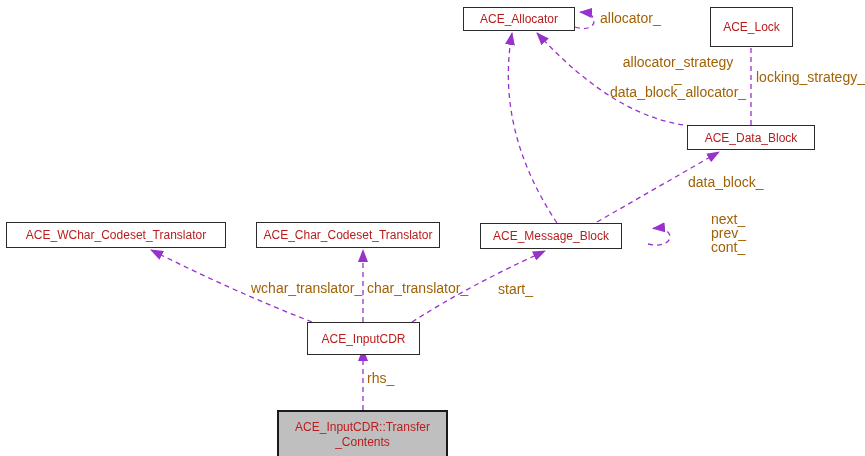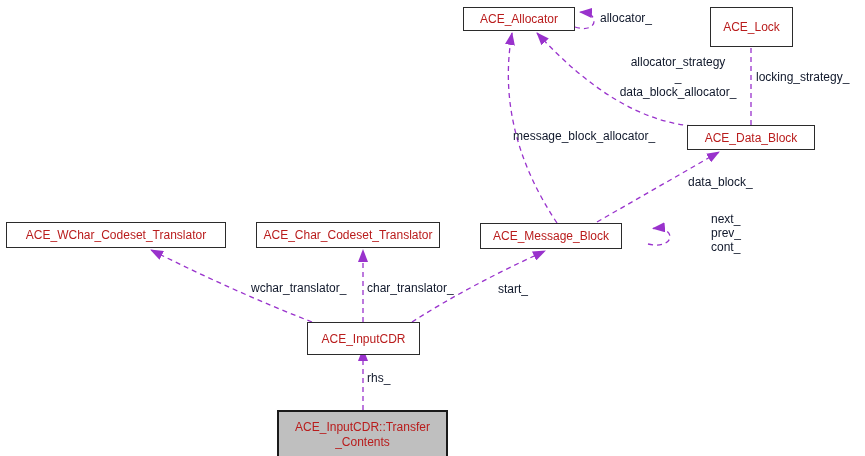--- a/index.html
+++ b/index.html
@@ -36,22 +36,22 @@
     text-align: center;
   }
   .node-highlight {
     border: 2px solid #1a1a1a;
     background: #bfbfbf;
     flex-direction: column;
     line-height: 15px;
   }
   .elabel {
     position: absolute;
-    color: #0f172a;
-    font-size: 12px;
+    color: #a16207;
+    font-size: 14px;
     white-space: nowrap;
     line-height: 14px;
   }
   .elabel span { display: block; }
   .center { text-align: center; }
 </style>
 </head>
 <body>
 
 <div id="canvas">
@@ -108,21 +108,20 @@
   <div class="elabel" style="left:600px; top:11px;">allocator_</div>
 
   <div class="elabel center" style="left:595px; top:55px; width:166px; line-height:15px;">
     <span>allocator_strategy</span>
     <span>_</span>
     <span>data_block_allocator_</span>
   </div>
 
   <div class="elabel" style="left:756px; top:70px;">locking_strategy_</div>
 
-  <div class="elabel" style="left:513px; top:129px;">message_block_allocator_</div>
 
   <div class="elabel" style="left:688px; top:175px;">data_block_</div>
 
   <div class="elabel" style="left:711px; top:212px;">
     <span>next_</span>
     <span>prev_</span>
     <span>cont_</span>
   </div>
 
   <div class="elabel" style="left:251px; top:281px;">wchar_translator_</div>

